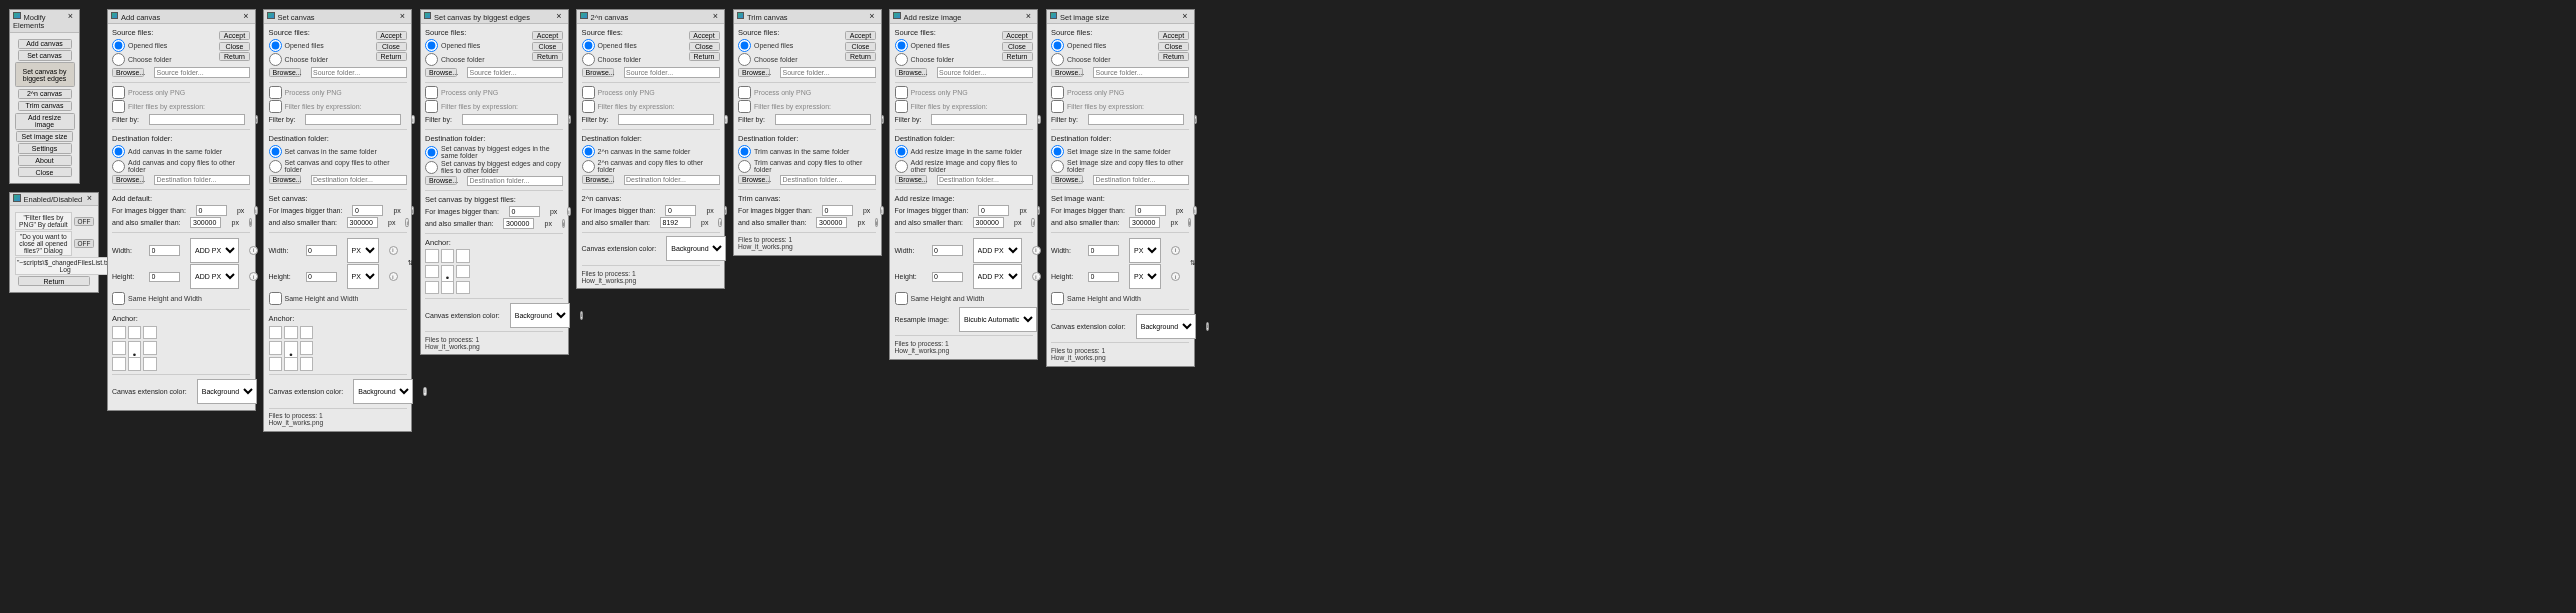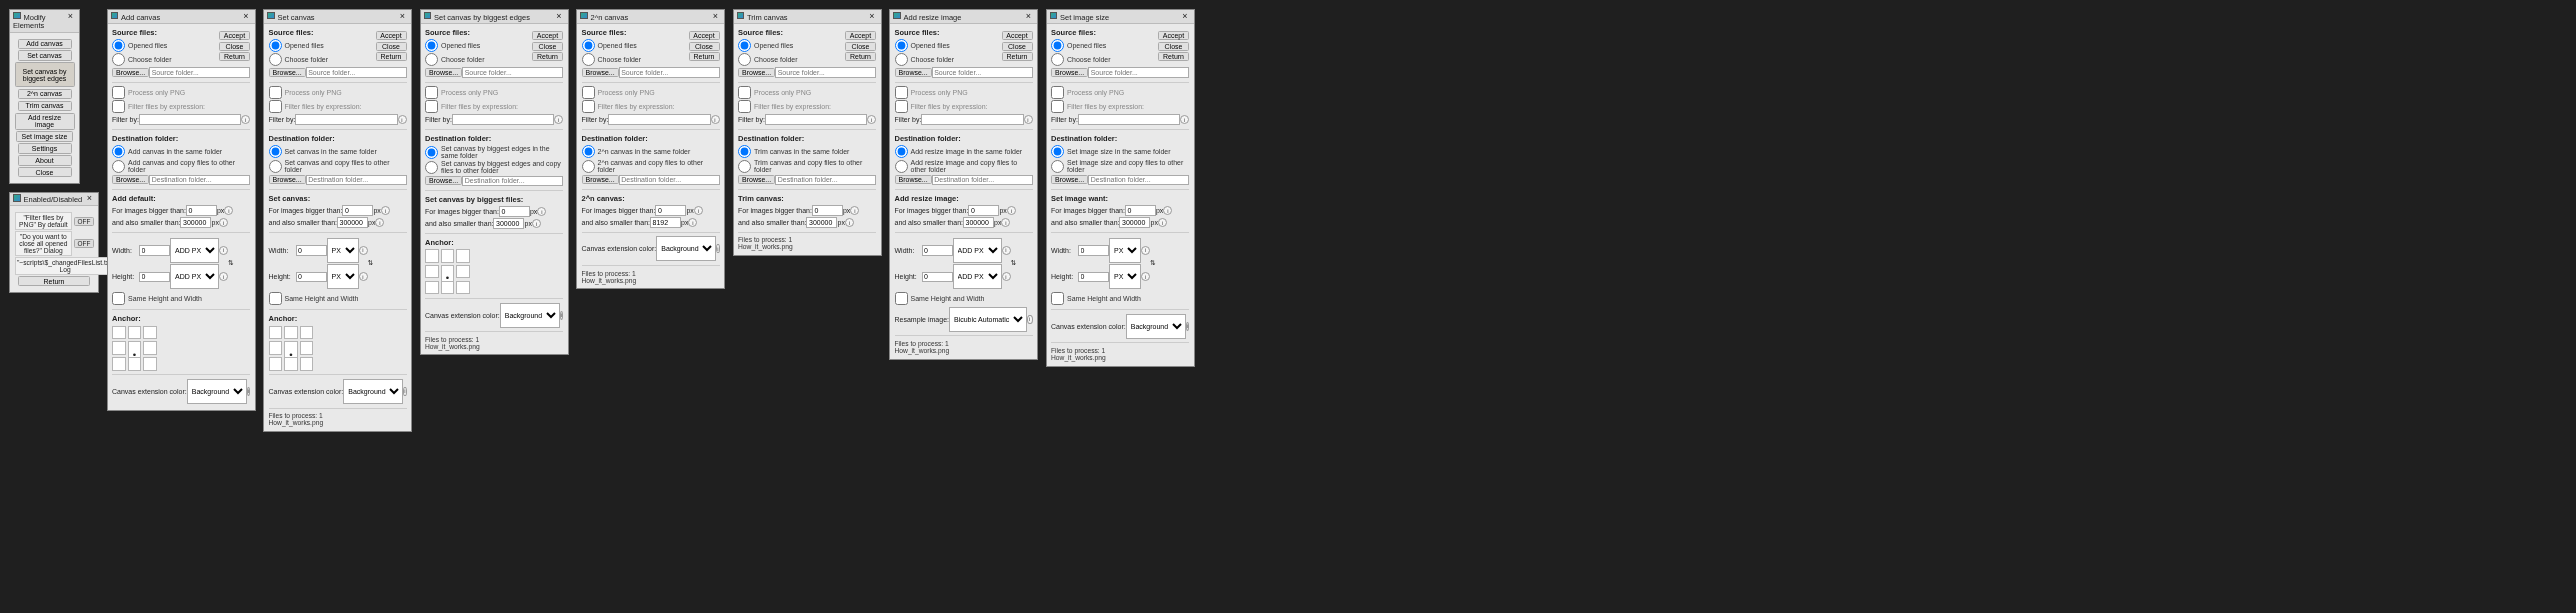--- a/index.html
+++ b/index.html
@@ -11,26 +11,26 @@
   .win.tiny { width: 90px; }
   .titlebar { display: flex; justify-content: space-between; padding: 1.5px 3px; background: #dcdcdc; border-bottom: 0.7px solid #bbb; font-size: 7.5px; }
   .titlebar .ticon { width: 7.5px; height: 7.5px; display:inline-block; background: linear-gradient(135deg,#3a8,#38c); border:0.7px solid #555; margin-right:3px; }
   .titlebar .xbtn { cursor: pointer; padding:0 3px; font-size:9px; line-height:1; }
   .body { padding: 4.5px; background: #e9e9e9; }
   .btnrow { text-align: center; margin: 1.5px 0; }
   .wbtn { background: #e1e1e1; border:0.7px solid #aaa; border-radius:1.5px; font-size:7px; padding: 0.7px 4.5px; cursor:pointer; min-width:90%; }
   .wbtn.sel { background: #d4d0c8; }
   .side-btns { position:absolute; right:4.5px; top:21px; display:flex; flex-direction:column; gap:1.5px; }
   .sbtn { background:#e1e1e1; border:0.7px solid #aaa; border-radius:1.5px; font-size:7px; padding:0 3px; min-width:31px; cursor:pointer; }
-  .section-label { font-size:7.5px; font-weight:700; margin-top:4.5px; margin-bottom:2.2px; }
+  .section-label { font-size:7.5px; font-weight:400; margin-top:4.5px; margin-bottom:2.2px; }
   .section-label.first { margin-top:0; }
   .radio, .check { display:flex; align-items:center; gap:3px; font-size:7px; margin:0.7px 0; color:#333; }
   .radio input, .check input { margin:0; }
   label.gray { color:#888; }
-  .row { display:flex; align-items:center; gap:0; font-size:7px; margin:1.5px 0; }
+  .row { display:flex; align-items:center; gap:10px; font-size:7px; margin:1.5px 0; }
   .txt { background:#fff; border:0.7px solid #aaa; height:10.5px; font-size:7px; padding:0 1.5px; }
   .txt.num { width:31px; text-align:left; }
   .txt.wide { flex:1; }
   .sel { background:#fff; border:0.7px solid #aaa; height:25px; font-size:7px; padding:0; }
   .info { width:9px; height:9px; border:0.7px solid #999; border-radius:50%; display:inline-flex; align-items:center; justify-content:center; font-size:6px; color:#444; background:#f5f5f5; cursor:help; }
   .hr { border-top:0.7px solid #ccc; margin:3.7px 0; }
   
   .anchor { display:grid; grid-template-columns: repeat(3, 13.5px); grid-template-rows: repeat(3, 13.5px); gap:2.2px; margin:2.2px 0; }
   .anchor .cell { border:0.7px solid #b5b5b5; background:#fff; cursor:pointer; position:relative; }
   .anchor .cell.sel::after { content:"•"; position:absolute; top:50%; left:50%; transform:translate(-50%,-50%); font-size:9.7px; }

